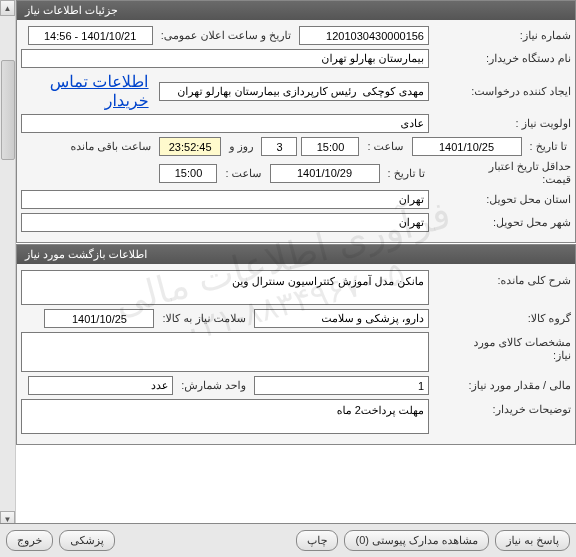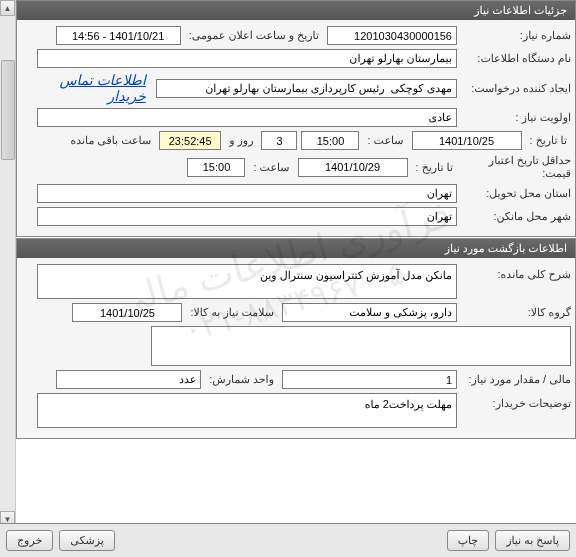--- a/index.html
+++ b/index.html
@@ -36,39 +36,40 @@
 }
 .panel {
   border: 1px solid #888;
   margin-bottom: 1px;
 }
 .header {
   background: linear-gradient(to bottom, #6a6a6a, #555);
   color: #fff;
   padding: 3px 8px;
   font-size: 11px;
-  text-align: right;
+  text-align: left;
 }
 .content {
   background: #f5f5f5;
   padding: 6px 4px;
 }
 .row {
   display: flex;
   align-items: center;
   margin-bottom: 4px;
   gap: 4px;
 }
 .label {
   color: #333;
   font-size: 11px;
   width: 110px;
   text-align: right;
   flex-shrink: 0;
   padding-left: 4px;
+  margin-left: 28px;
 }
 .label-sm {
   color: #333;
   font-size: 11px;
   text-align: center;
   flex-shrink: 0;
   padding: 0 4px;
 }
 .field {
   background: #fff;
@@ -94,39 +95,38 @@
   min-height: 40px;
   font-family: Tahoma, Arial, sans-serif;
   direction: rtl;
   resize: none;
 }
 .textarea-sm { min-height: 35px; }
 .link {
   color: #0044cc;
   text-decoration: underline;
   cursor: pointer;
-  font-size: 14px;
+  font-size: 16px;
   margin-right: 6px;
-  font-style: italic;
 }
 .footer {
   background: #e8e8e8;
   border-top: 1px solid #888;
   padding: 6px;
   display: flex;
   gap: 6px;
   justify-content: flex-start;
   position: absolute;
   bottom: 0;
   width: 100%;
 }
 .btn {
   background: linear-gradient(to bottom, #fafafa, #e0e0e0);
   border: 1px solid #888;
-  border-radius: 3px;
+  border-radius: 9px;
   padding: 3px 10px;
   font-size: 11px;
   font-family: Tahoma, Arial, sans-serif;
   cursor: pointer;
   color: #333;
 }
 .spacer { flex: 1; }
 .scrollbar {
   position: absolute;
   left: 0;
@@ -183,21 +183,21 @@
   <div class="content">
 
     <div class="row">
       <span class="label">شماره نیاز:</span>
       <input class="field" style="width: 130px;" readonly="" value="1201030430000156">
       <span class="label-sm">تاریخ و ساعت اعلان عمومی:</span>
       <input class="field" style="width: 125px; text-align: center;" readonly="" value="1401/10/21 - 14:56">
     </div>
 
     <div class="row">
-      <span class="label">نام دستگاه اطلاعات:</span>
+      <span class="label">نام دستگاه خریدار:</span>
       <input class="field field-full" readonly="" value="بیمارستان بهارلو تهران" style="">
     </div>
 
     <div class="row">
       <span class="label">ایجاد کننده درخواست:</span>
       <input class="field field-wide" readonly="" value="مهدی کوچکی  رئیس کارپردازی بیمارستان بهارلو تهران" style="">
       <span class="link">اطلاعات تماس خریدار</span>
     </div>
 
     <div class="row">
@@ -223,21 +223,21 @@
       <span class="label-sm">ساعت :</span>
       <input class="field field-time" readonly="" value="15:00" style="">
     </div>
 
     <div class="row">
       <span class="label">استان محل تحویل:</span>
       <input class="field field-full" readonly="" value="تهران" style="">
     </div>
 
     <div class="row">
-      <span class="label">شهر محل مانکن:</span>
+      <span class="label">شهر محل تحویل:</span>
       <input class="field field-full" readonly="" value="تهران" style="">
     </div>
 
   </div>
 </div>
 
 <div class="panel">
   <div class="header">اطلاعات بازگشت مورد نیاز</div>
   <div class="content">
 
@@ -247,20 +247,21 @@
     </div>
 
     <div class="row">
       <span class="label">گروه کالا:</span>
       <input class="field" style="width: 175px;" readonly="" value="دارو، پزشکی و سلامت">
       <span class="label-sm">سلامت نیاز به کالا:</span>
       <input class="field field-date" readonly="" value="1401/10/25" style="">
     </div>
 
     <div class="row" style="align-items:flex-start">
+      <span class="label" style="padding-top:4px">مشخصات کالای مورد نیاز:</span>
       <textarea class="textarea" readonly="" style=""></textarea>
     </div>
 
     <div class="row">
       <span class="label">مالی / مقدار مورد نیاز:</span>
       <input class="field" style="width: 175px;" readonly="" value="1">
       <span class="label-sm">واحد شمارش:</span>
       <input class="field" style="width: 145px;" readonly="" value="عدد">
     </div>
 
@@ -269,17 +270,18 @@
       <textarea class="textarea textarea-sm" readonly="" style="">مهلت پرداخت2 ماه</textarea>
     </div>
 
   </div>
 </div>
 
 </div>
 
 <div class="footer">
   <button class="btn">پاسخ به نیاز</button>
+  <button class="btn">مشاهده مدارک پیوستی (0)</button>
   <button class="btn">چاپ</button>
   <div class="spacer"></div>
   <button class="btn">پزشکی</button>
   <button class="btn">خروج</button>
 </div>
 
 </body></html>

